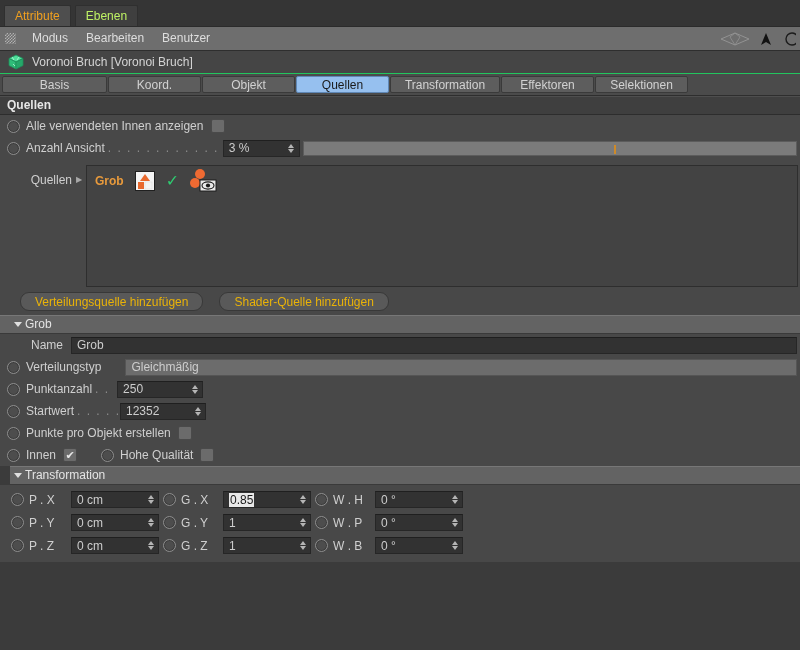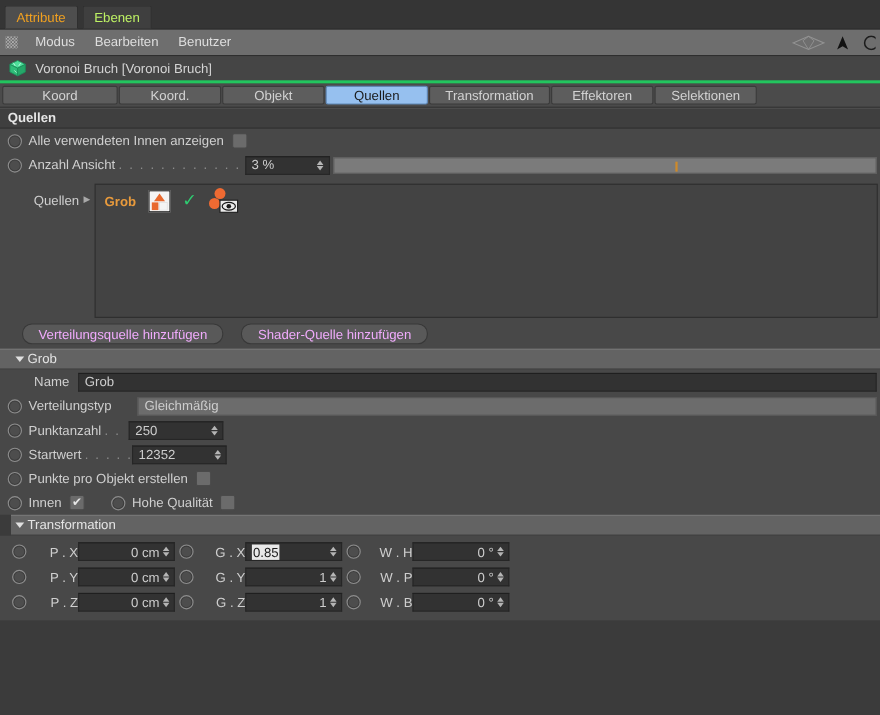--- a/index.html
+++ b/index.html
@@ -87,21 +87,21 @@
   .icon-arrowup { width: 16px; height: 16px; }
   .icon-circle-part { width: 14px; height: 14px; overflow: hidden; }
 
   
   .objhead {
     height: 22px;
     background: #454545;
     display: flex;
     align-items: center;
     padding-left: 8px;
-    border-bottom: 3px solid #22c55e;
+    border-bottom: 1px solid #22c55e;
   }
   .cubeicon { width: 16px; height: 16px; margin-right: 8px; }
   .objname { color: #d4d4d4; font-size: 12px; }
 
   
   .attrtabs {
     height: 21px;
     background: #4b4b4b;
     display: flex;
     align-items: center;
@@ -293,21 +293,21 @@
     height: 28px;
     padding-left: 20px;
     gap: 16px;
   }
   .btn {
     height: 19px;
     line-height: 19px;
     background: #595959;
     border: 1px solid #383838;
     border-radius: 9px;
-    color: #f0abfc;
+    color: #eab308;
     font-size: 12px;
     padding: 0 14px;
     box-sizing: border-box;
     white-space: nowrap;
   }
 
   
   .grouphead {
     height: 17px;
     line-height: 17px;
@@ -325,21 +325,21 @@
   .tri {
     width: 0; height: 0;
     border-left: 4px solid transparent;
     border-right: 4px solid transparent;
     border-top: 5px solid #e0e0e0;
     flex: 0 0 auto;
   }
 
   
   .tgrid { padding: 3px 0 5px 7px; }
-  .trow { display: flex; align-items: center; height: 23px; gap: 0; text-align: right; }
+  .trow { display: flex; align-items: center; height: 23px; gap: 0; }
   .tcell { display: flex; align-items: center; flex: 0 0 auto; }
   .tcell .radio { margin-right: 5px; margin-left: 4px; }
   .tcell .tl {
     width: 42px;
     color: #cfcfcf;
     font-size: 12px;
     white-space: nowrap;
   }
   .tfield { width: 88px; }
 </style>
@@ -380,21 +380,21 @@
     <polygon points="8,1 15,4.5 8,8 1,4.5" fill="#4ede9a" stroke="#1e8f5c" stroke-width="0.8"></polygon>
     <polygon points="1,4.5 8,8 8,15 1,11.5" fill="#2fbd79" stroke="#1e8f5c" stroke-width="0.8"></polygon>
     <polygon points="15,4.5 8,8 8,15 15,11.5" fill="#25a869" stroke="#1e8f5c" stroke-width="0.8"></polygon>
     <path d="M4,3 L6,6 M11,3 L9,6 M5,10 L7,12" stroke="#c9ffe6" stroke-width="0.7" fill="none"></path>
   </svg>
   <div class="objname">Voronoi Bruch [Voronoi Bruch]</div>
 </div>
 
 <div class="attrtabs">
   <div class="atab" style="width:105px">
-    <span>Koord</span>
+    <span>Basis</span>
   </div>
   <div class="atab" style="width:93px">
     <span>Koord.</span>
   </div>
   <div class="atab" style="width:93px">
     <span>Objekt</span>
   </div>
   <div class="atab sel" style="width:93px">
     <span>Quellen</span>
   </div>

